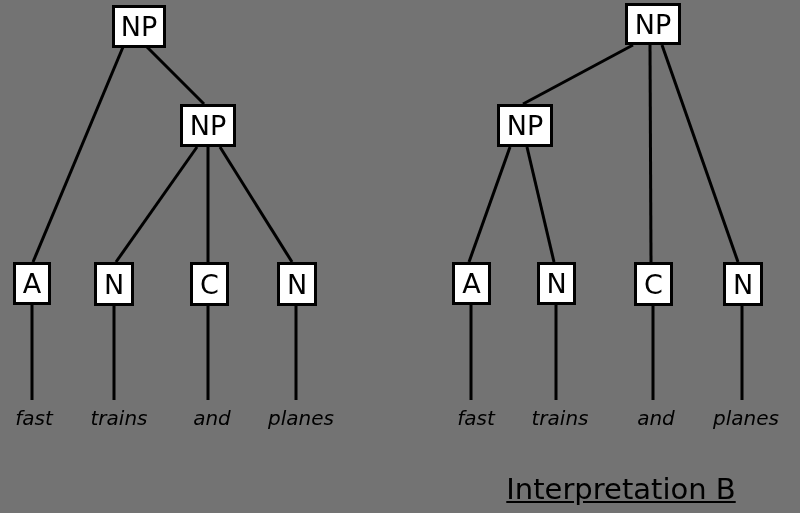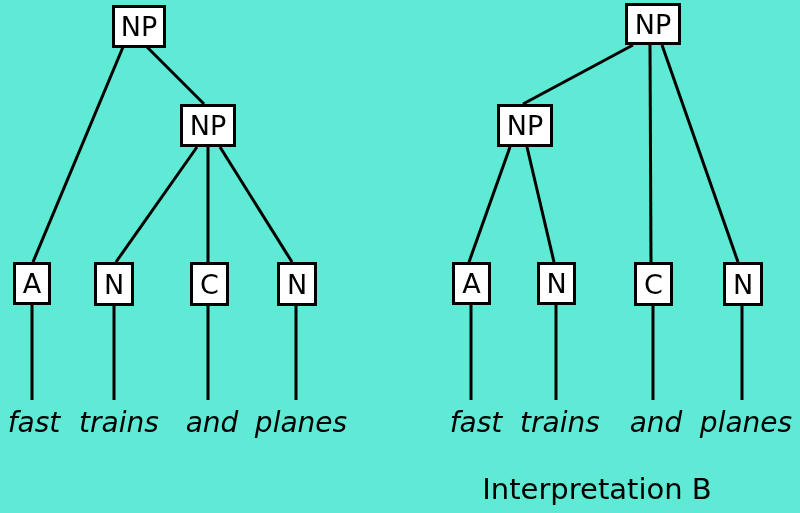--- a/index.html
+++ b/index.html
@@ -4,21 +4,21 @@
 <style>
   html, body {
     margin: 0;
     padding: 0;
     background: #ffffff;
   }
   .canvas {
     position: relative;
     width: 800px;
     height: 513px;
-    background: #5eead4;
+    background: #737373;
     font-family: "DejaVu Sans", sans-serif;
     color: #000000;
     overflow: hidden;
   }
   svg.edges {
     position: absolute;
     left: 0;
     top: 0;
   }
   svg.edges line {
@@ -33,21 +33,21 @@
     display: flex;
     align-items: center;
     justify-content: center;
     font-size: 27px;
     line-height: 1;
   }
   .word {
     position: absolute;
     transform: translateX(-50%);
     font-style: italic;
-    font-size: 28px;
+    font-size: 20px;
     white-space: nowrap;
   }
   .caption {
     position: absolute;
     transform: translateX(-50%);
     font-size: 29px;
     white-space: nowrap;
   }
 </style>
 </head>
@@ -96,15 +96,15 @@
   <div class="node" style="left:452px; top:262px; width:39px; height:43px;">A</div>
   <div class="node" style="left:537px; top:262px; width:39px; height:43px;">N</div>
   <div class="node" style="left:634px; top:262px; width:39px; height:44px;">C</div>
   <div class="node" style="left:723px; top:262px; width:40px; height:44px;">N</div>
 
   <div class="word" style="left:476px; top:406px;">fast</div>
   <div class="word" style="left:560px; top:406px;">trains</div>
   <div class="word" style="left:656px; top:406px;">and</div>
   <div class="word" style="left:746px; top:406px;">planes</div>
 
-  <div class="caption" style="left:597px; top:472px;">Interpretation B</div>
+  <div class="caption" style="left:621px; top:472px;text-decoration:underline;">Interpretation B</div>
 
 </div>
 
 </body></html>

